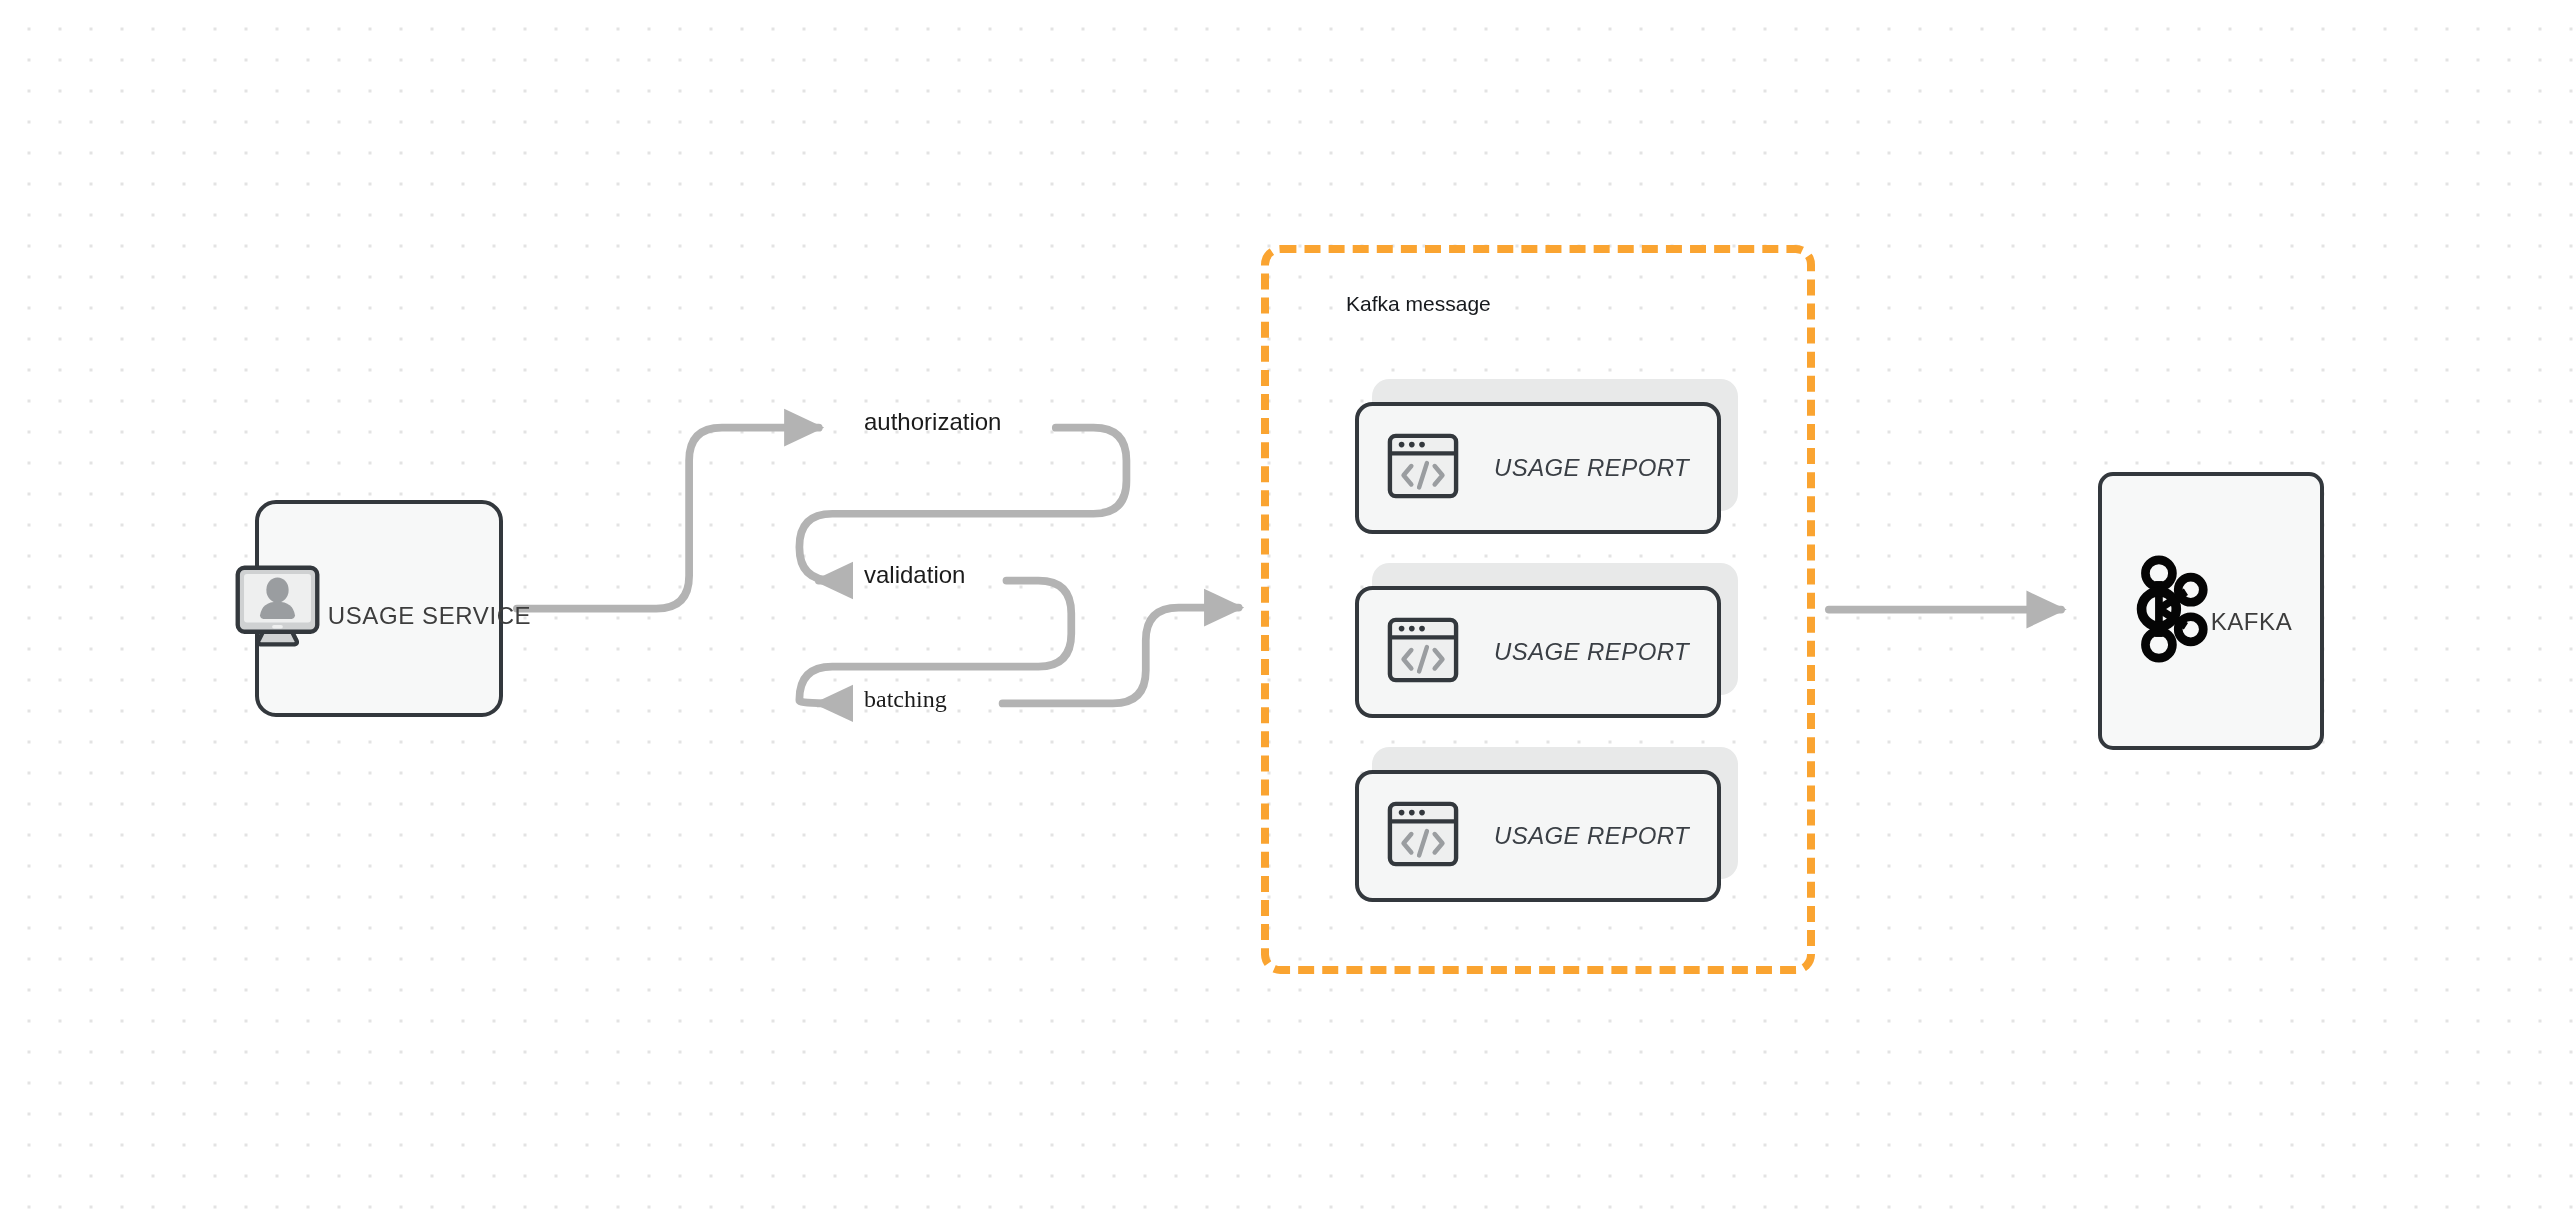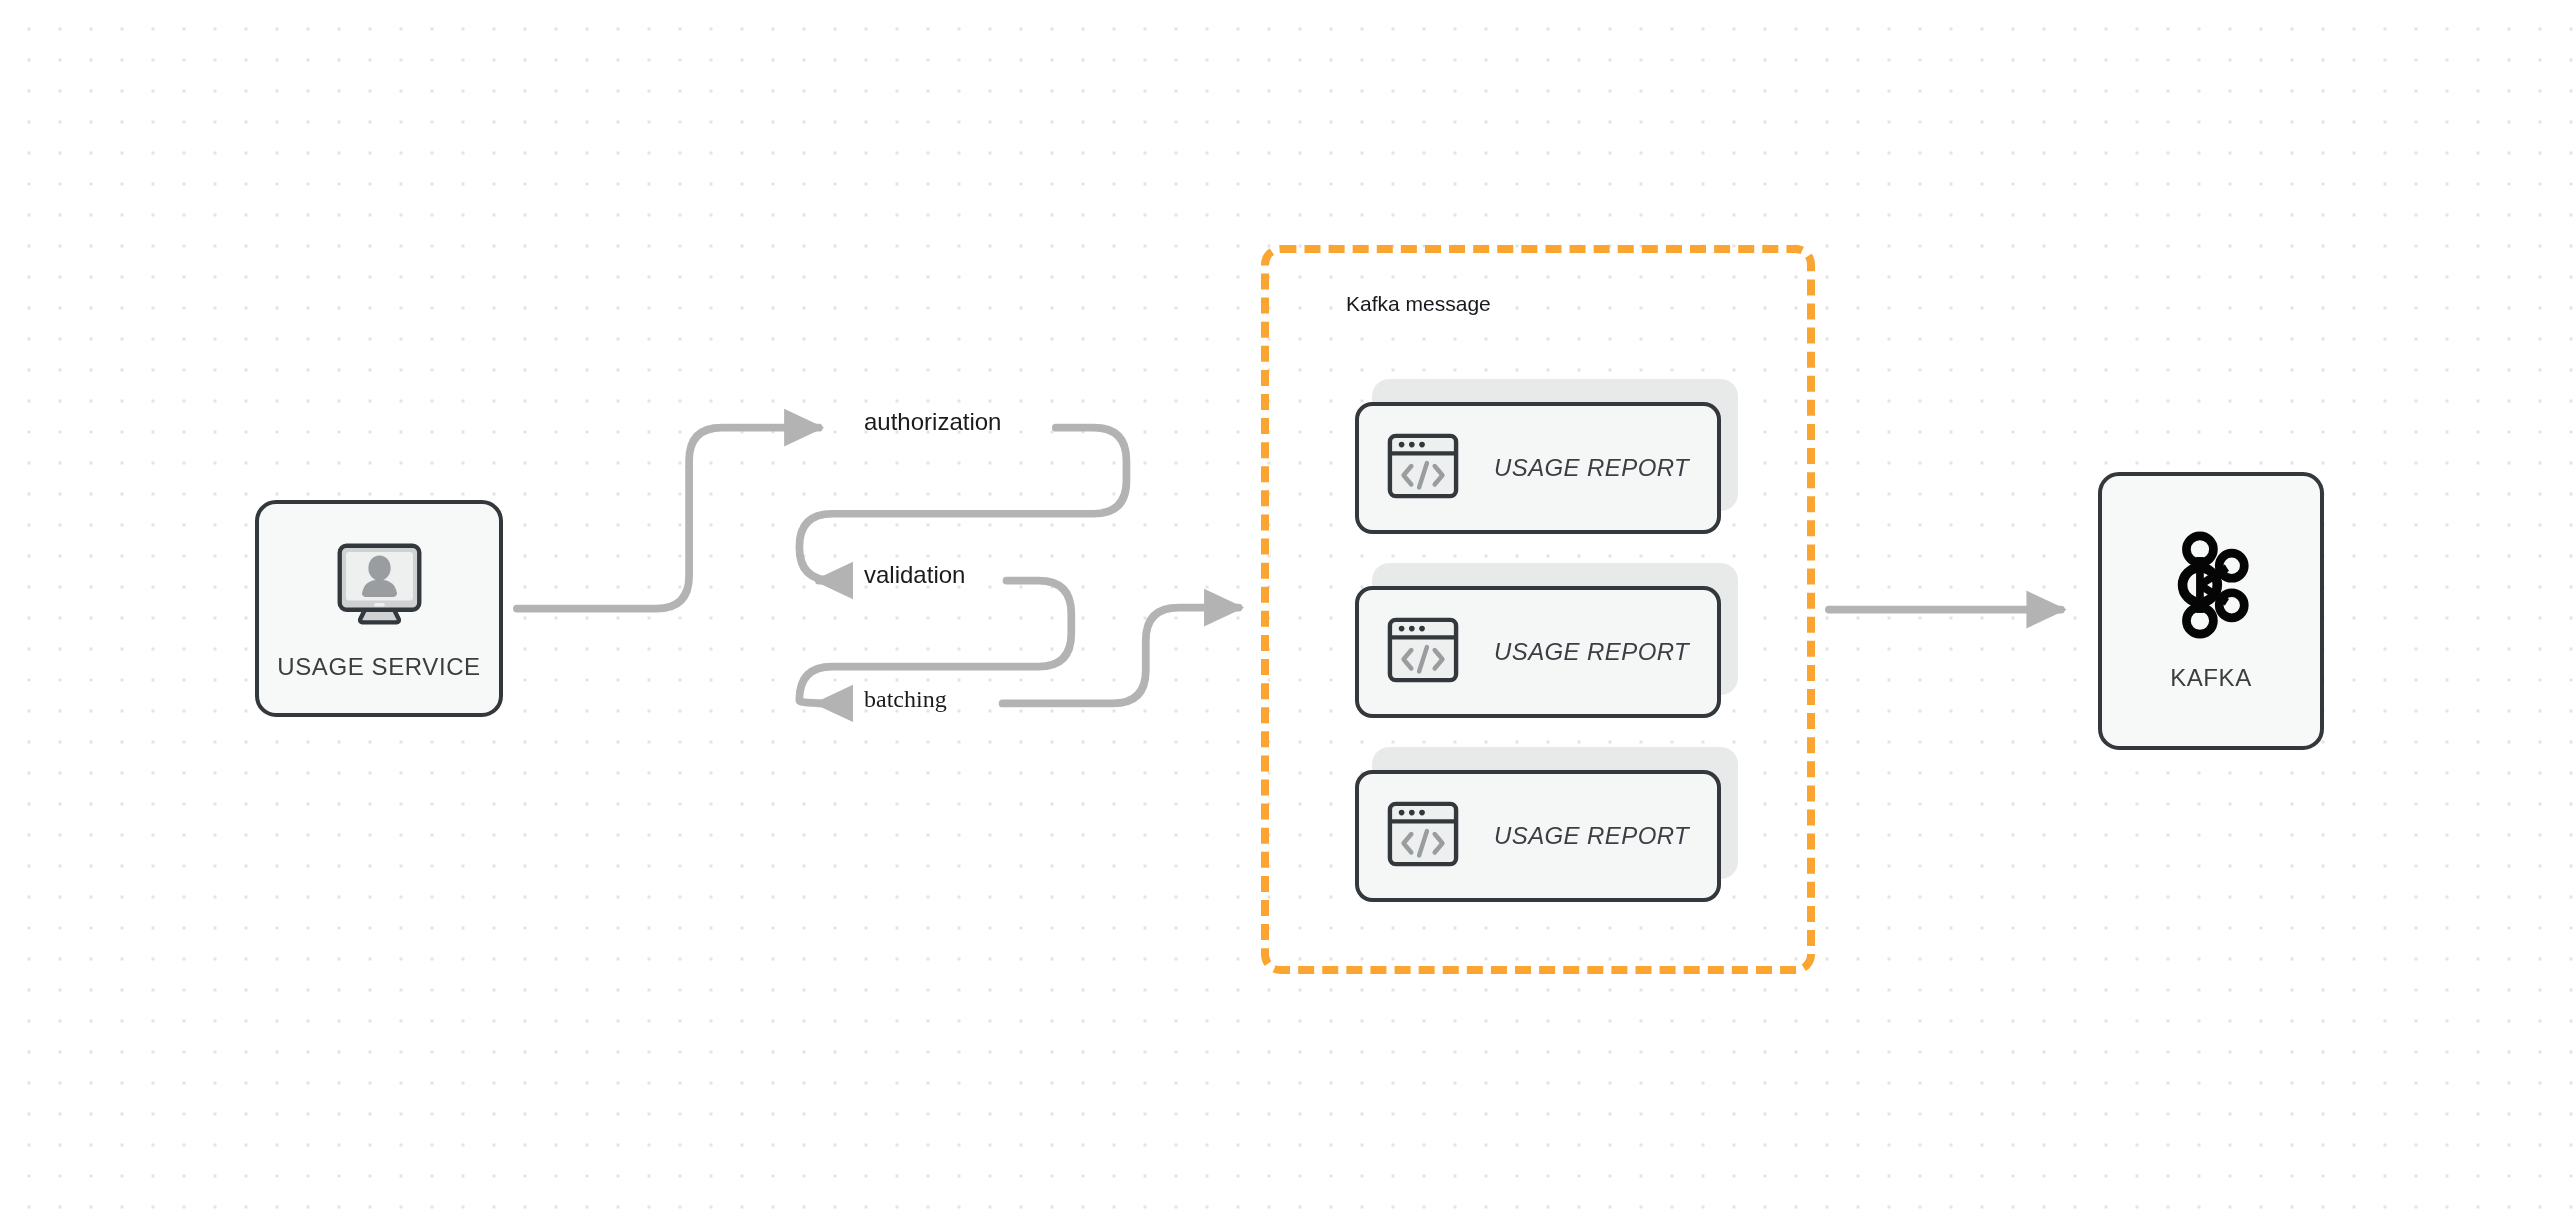--- a/index.html
+++ b/index.html
@@ -30,21 +30,20 @@
   }
 
   
   .node-box {
     position: absolute;
     background: #f7f8f8;
     border: 4.8px solid #33383d;
     border-radius: 21px;
     box-sizing: border-box;
     display: flex;
-    flex-direction: column;
     align-items: center;
     justify-content: center;
   }
   .node-label {
     color: #3d3d3d;
     font-size: 24px;
     letter-spacing: 0.6px;
     text-align: center;
     white-space: nowrap;
   }
@@ -57,20 +56,21 @@
     height: 217px;
   }
   #usage-service .node-label { margin-top: 15.5px; }
 
   
   #kafka-node {
     left: 2098px;
     top: 472px;
     width: 226px;
     height: 278px;
+    border-radius: 15px;
   }
   #kafka-node .node-label { margin-top: 21px; }
 
   
   .step-label {
     position: absolute;
     color: #1b1b1b;
     font-size: 24px;
     white-space: nowrap;
     line-height: 1;

